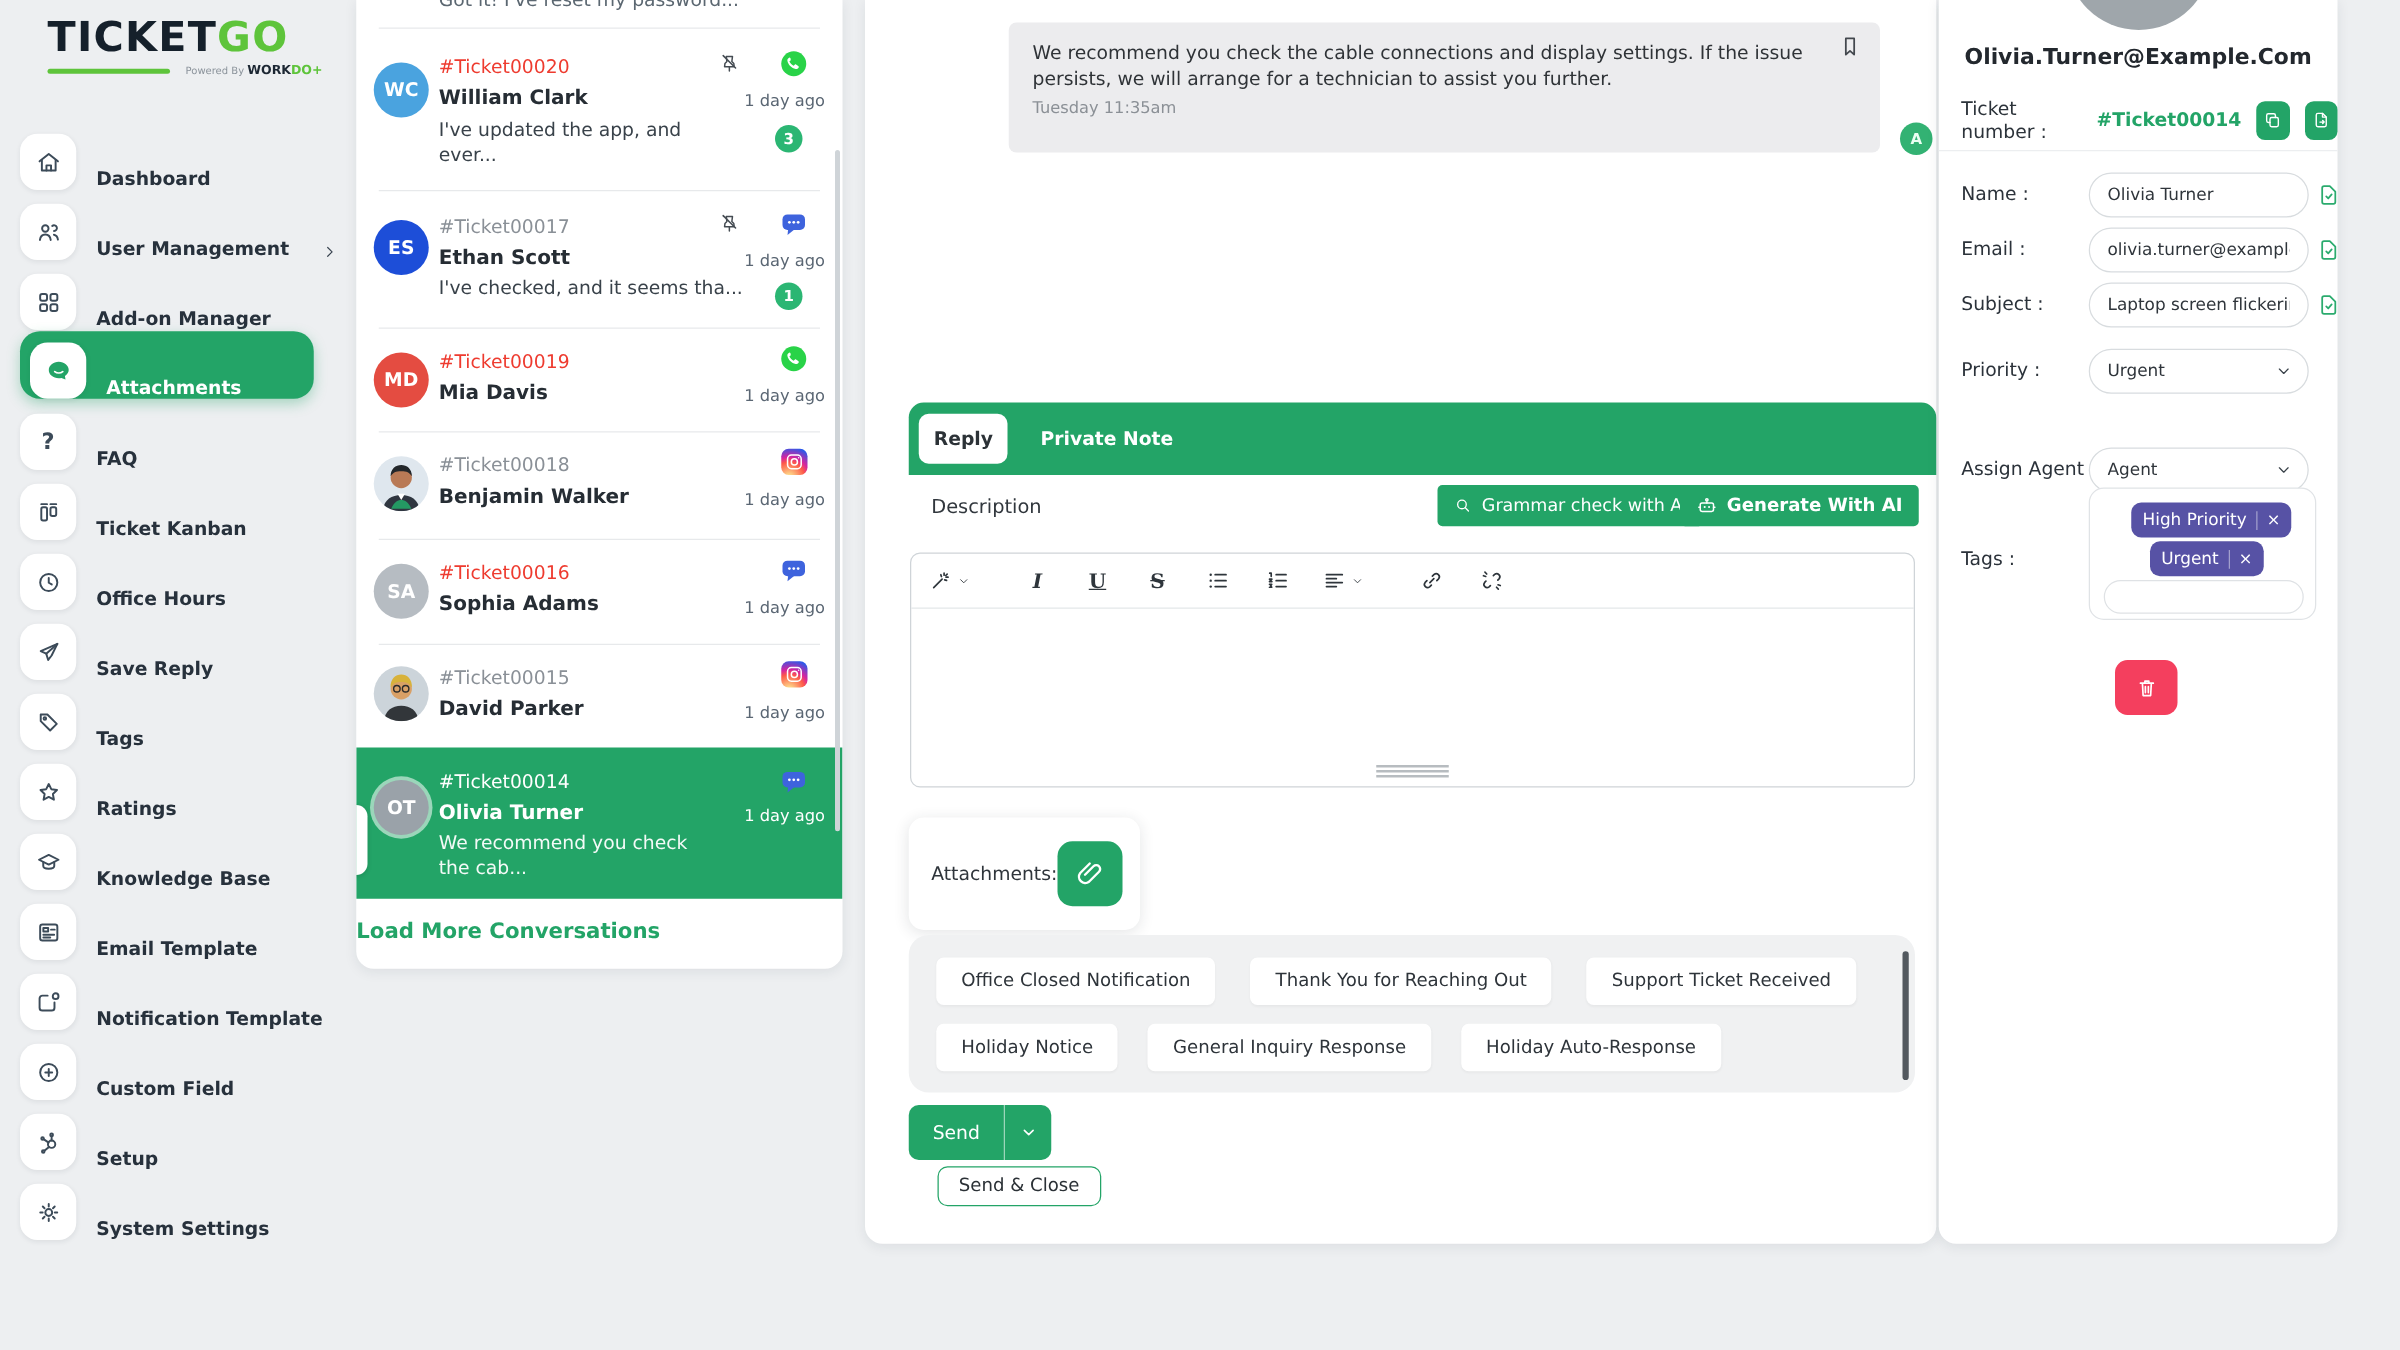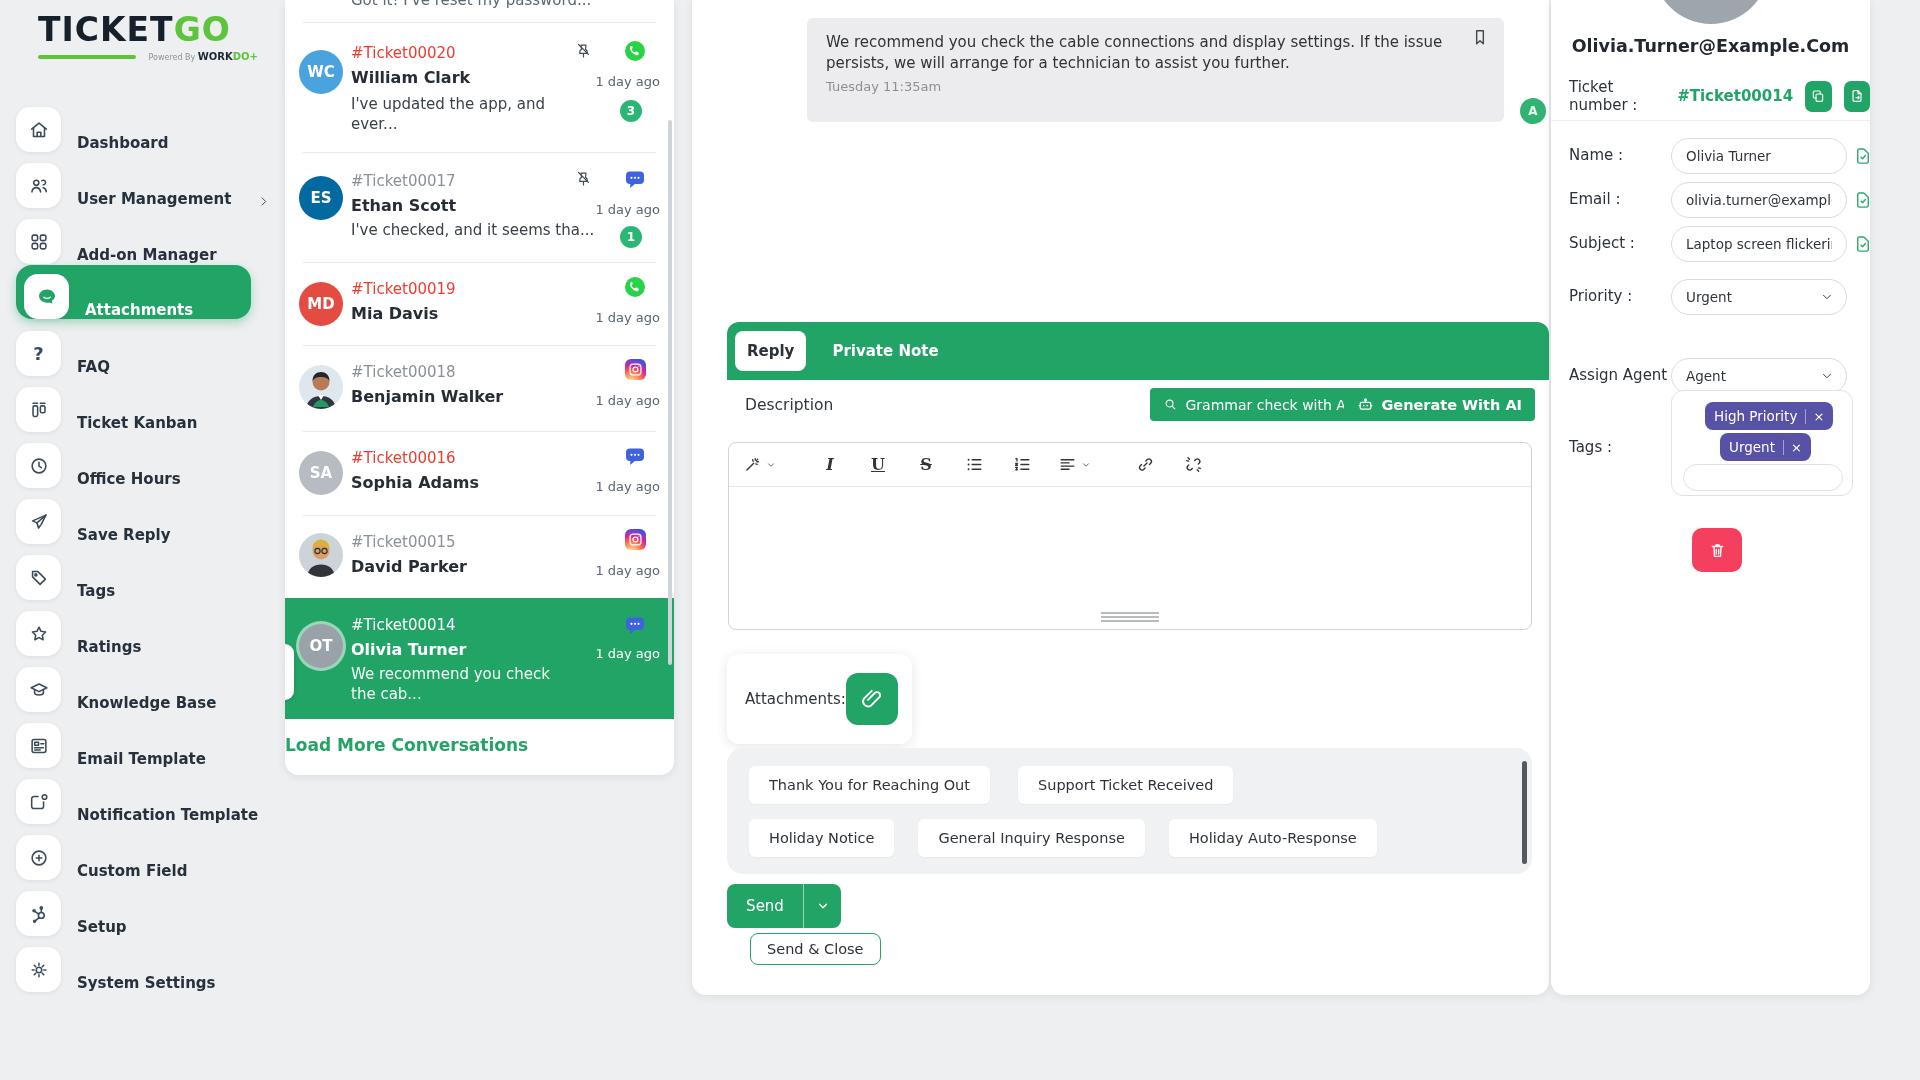--- a/index.html
+++ b/index.html
@@ -315,21 +315,21 @@
             <path fill="#fff" d="M7.4 6.1c-1 .3-1.7 1.3-1.5 2.5.6 3.2 3.4 6 6.6 6.6 1.2.2 2.2-.5 2.5-1.5.1-.4-.1-.8-.4-1l-1.8-1.1c-.3-.2-.8-.2-1 .1l-.9.9c-1.3-.7-2.7-2.1-3.4-3.4l.9-.9c.3-.3.3-.7.1-1L8.4 6.5c-.2-.3-.6-.5-1-.4z"></path>
           </svg></span>
       <span class="tname" style="top:42px">William Clark</span>
       <span class="ttime" style="top:48px">1 day ago</span>
       <span class="tprev" style="top:68px">I've updated the app, and ever...</span>
       <span class="tbadge" style="top:74px">3</span>
     </div>
     <div class="tdivider" style="top:152px"></div>
 
     <div class="trow" style="top:156px;height:106px">
-      <span class="avatar" style="top:20px;background:#0369a1">ES</span>
+      <span class="avatar" style="top:20px;background:#1d4ed8">ES</span>
       <span class="tid" style="top:16px">#Ticket00017</span>
       <span class="tpin" style="top:14px">
           <svg class="ic" width="17" height="17" viewBox="0 0 24 24">
             <path d="M12 16.5V21"></path>
             <path d="M8.5 4.5h7l-.7 5.7 2.2 2.2.4 3.6H6.6l.4-3.6 2.2-2.2-.7-5.7z"></path>
             <path d="m5 3.5 14 14"></path>
           </svg>
         </span>
       <span class="tchan" style="top:12px"><svg width="22" height="22" viewBox="0 0 22 22">
             <rect x="2" y="3.5" width="18" height="12.5" rx="4" fill="#3E63DD"></rect>
@@ -541,20 +541,21 @@
       <span class="attach-label">Attachments:</span>
       <button class="attach-btn">
           <svg class="ic" width="24" height="24" viewBox="0 0 24 24" style="stroke-width:1.9">
             <path d="m8 12.8 6.8-6.8a3.1 3.1 0 0 1 4.4 4.4l-8 8a5 5 0 0 1-7-7l7.6-7.6"></path>
           </svg>
         </button>
     </div>
 
     <div class="quick-card">
       <div class="chip-row">
+        <span class="chip">Office Closed Notification</span>
         <span class="chip">Thank You for Reaching Out</span>
         <span class="chip">Support Ticket Received</span>
       </div>
       <div class="chip-row">
         <span class="chip">Holiday Notice</span>
         <span class="chip">General Inquiry Response</span>
         <span class="chip">Holiday Auto-Response</span>
       </div>
       <span class="quick-scrollbar"></span>
     </div>

